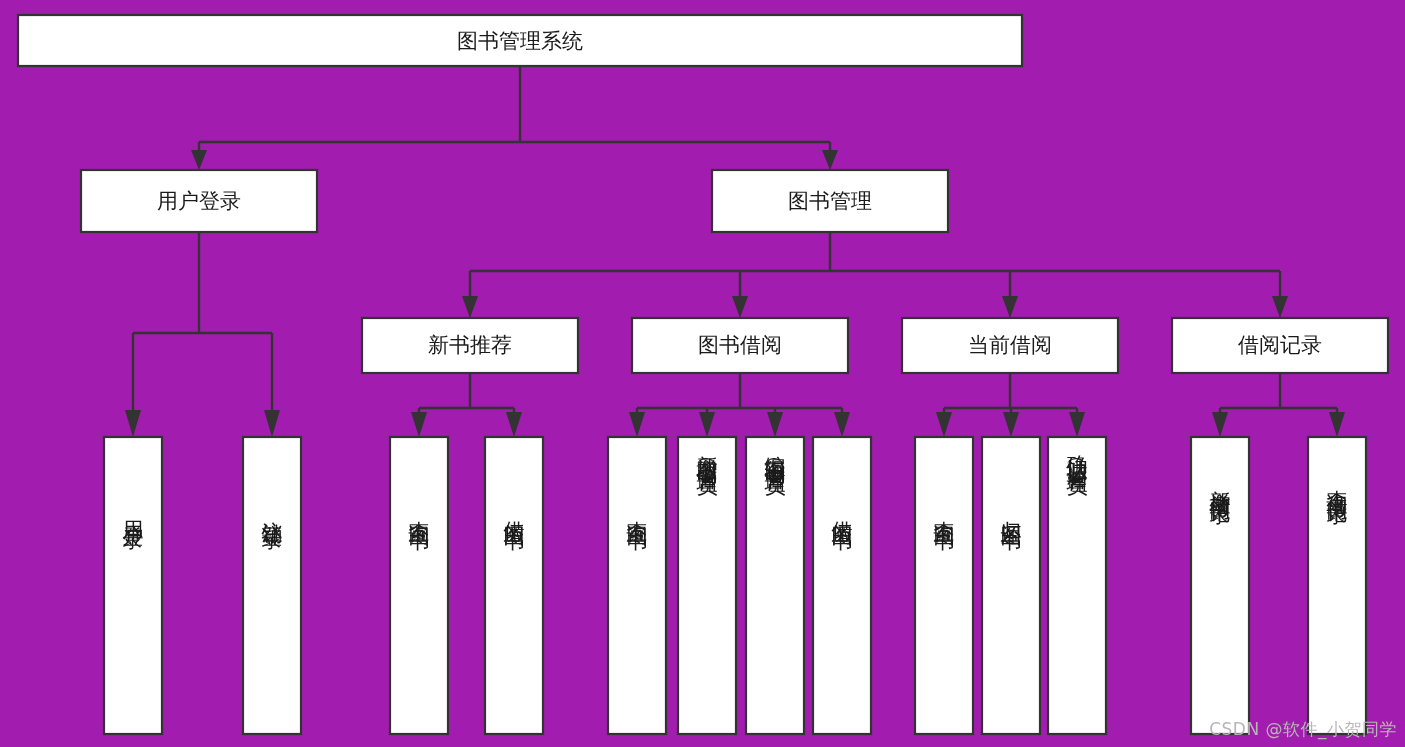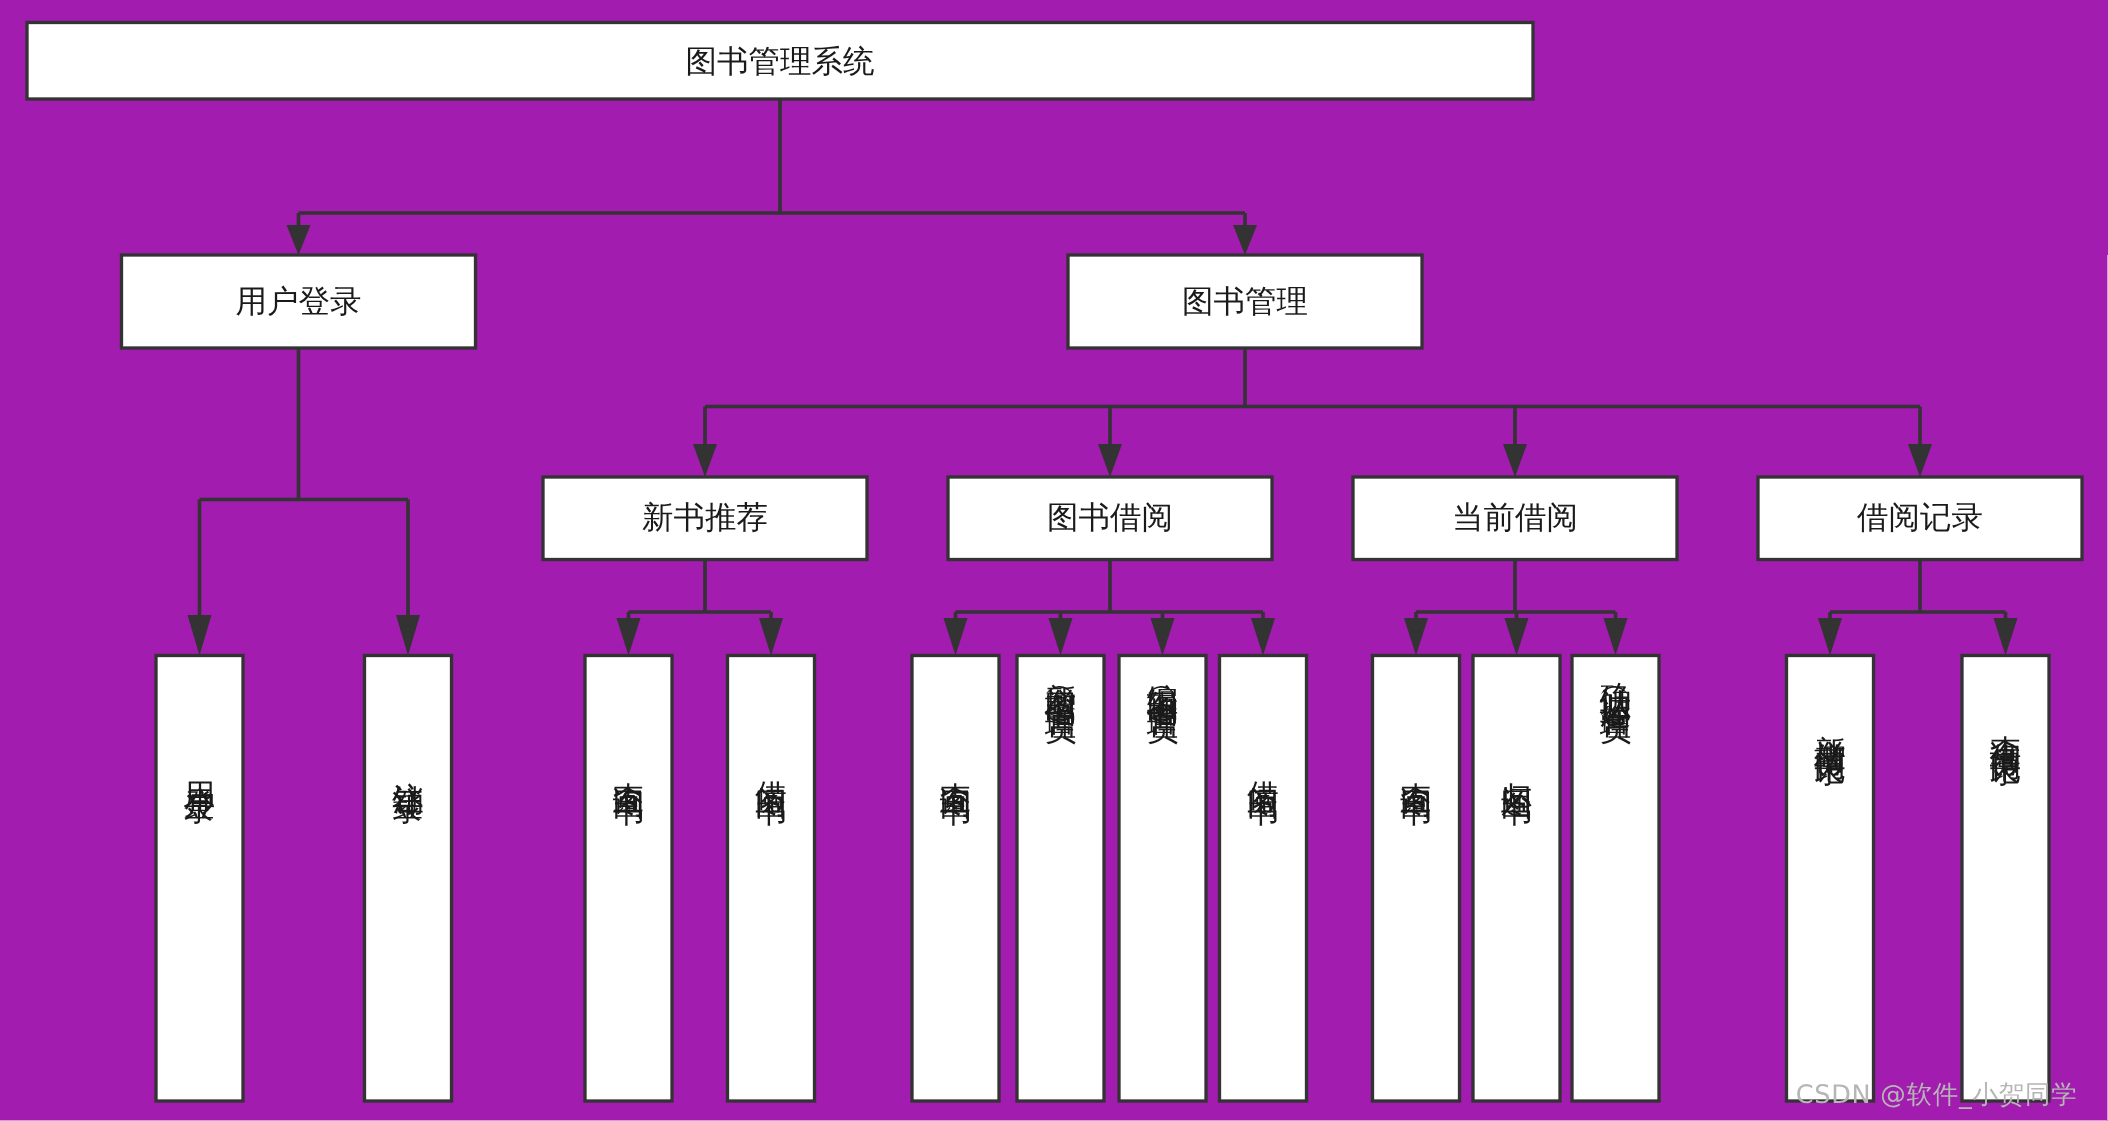--- a/index.html
+++ b/index.html
@@ -51,21 +51,21 @@
     font-family: "DejaVu Sans", "Liberation Sans", sans-serif;
     font-size: 21px;
     fill: #1a1a1a;
     writing-mode: vertical-rl;
     text-orientation: upright;
     text-anchor: middle;
     letter-spacing: 3px;
   }
   .watermark {
     position: absolute;
-    right: 20px;
+    right: 8px;
     bottom: 6px;
     font-family: "DejaVu Sans", "Liberation Sans", sans-serif;
     font-size: 17px;
     color: #b6b6b6;
     white-space: nowrap;
     letter-spacing: 0.5px;
     pointer-events: none;
     user-select: none;
     text-align: center;
   }

